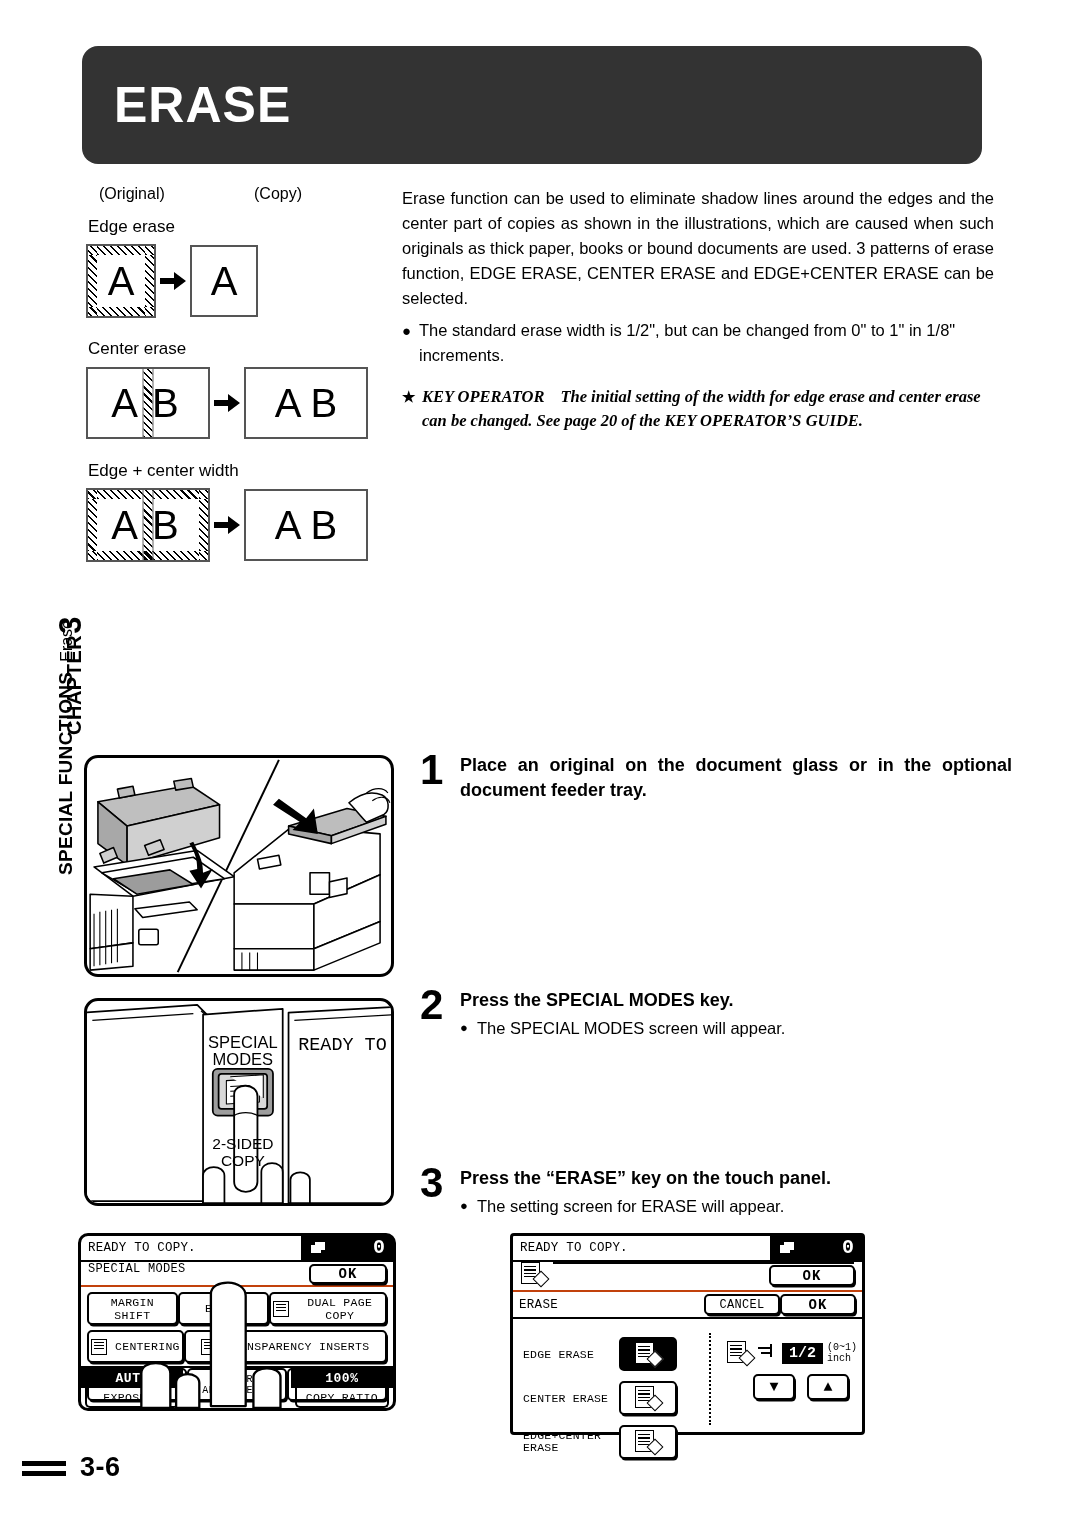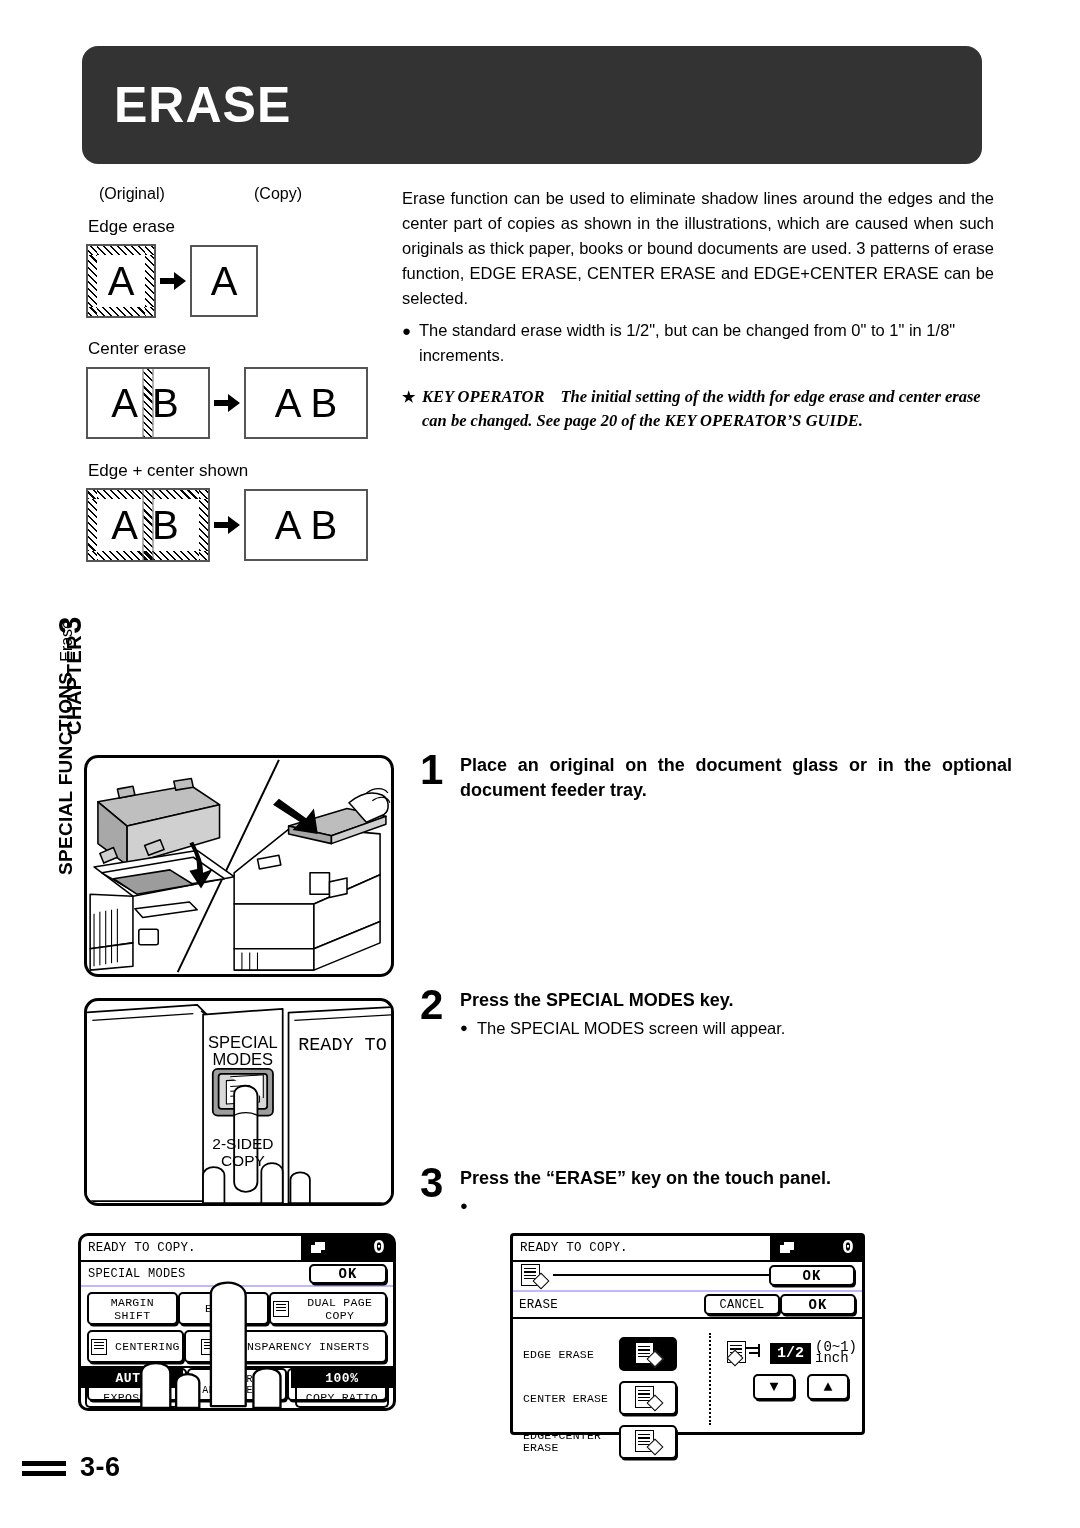--- a/index.html
+++ b/index.html
@@ -168,22 +168,22 @@
     padding: 0 8px 0 10px;
   }
   .lcd-count .cnt-num { font-size: 20px; font-weight: bold; line-height: 1; }
   .copy-ico { width: 16px; height: 13px; position: relative; }
   .copy-ico i { position: absolute; display: block; background: #fff; }
   .copy-ico i:nth-child(1) { left: 0; top: 3px; width: 10px; height: 8px; }
   .copy-ico i:nth-child(2) { left: 4px; top: 0; width: 10px; height: 8px; background: #fff; }
 
   .lcd-subbar {
     position: relative; height: 25px;
-    display: flex; align-items: center;
-    border-bottom: 2px solid #c4b5fd;
+    display: flex; 
+    border-bottom: 2px solid #c2410c;
   }
   .lcd-subbar .sb-label { font-size: 12px; padding-left: 7px; letter-spacing: 0.3px; }
 
   .key {
     border: 2px solid #000; border-radius: 5px;
     background: #fff;
     display: flex; align-items: center; justify-content: center;
     font-size: 11.5px; letter-spacing: 0.3px;
     box-shadow: 1.5px 2px 0 -0.5px #000;
     text-align: center;
@@ -249,21 +249,21 @@
   .er-divider {
     position: absolute; left: 196px; top: 14px; bottom: 8px;
     border-left: 2px dotted #000;
   }
   .er-right { position: absolute; left: 214px; top: 22px; width: 130px; }
   .er-width-row { display: flex; align-items: center; }
   .er-val {
     background: #000; color: #fff; font-weight: bold;
     font-size: 15px; padding: 2px 7px; margin-left: 6px;
   }
-  .er-unit { font-size: 14px; line-height: 11px; margin-left: 4px; }
+  .er-unit { font-size: 10px; line-height: 11px; margin-left: 4px; }
   .er-arrows { display: flex; gap: 12px; margin-top: 9px; margin-left: 26px; }
   .er-arrow {
     width: 42px; height: 26px; border: 2px solid #000; border-radius: 5px;
     background: #fff; box-shadow: 1.5px 2px 0 -0.5px #000;
     display: flex; align-items: center; justify-content: center;
   }
 
   
   .docpen { position: relative; width: 26px; height: 24px; }
   .docpen .sheet {
@@ -340,21 +340,21 @@
       <div class="arrow-ico">
         <svg width="26" height="18" viewBox="0 0 26 18">
             <path d="M0 6 h14 V0 l12 9 -12 9 v-6 H0 z" fill="#000"></path>
           </svg>
       </div>
       <div class="doc-box" style="width:124px;height:72px;">
         <span class="doc-letters">A B</span>
       </div>
     </div>
 
-    <div class="group-label" style="margin-top:18px;">Edge + center shown</div>
+    <div class="group-label" style="margin-top:18px;">Edge + center width</div>
     <div class="ex-row">
       <div class="doc-box hatch-edge" style="width:124px;height:74px;">
         <span class="doc-letters" style="letter-spacing:14px;padding-left:8px;">AB</span>
         <span class="hatch-center"></span>
       </div>
       <div class="arrow-ico">
         <svg width="26" height="18" viewBox="0 0 26 18">
             <path d="M0 6 h14 V0 l12 9 -12 9 v-6 H0 z" fill="#000"></path>
           </svg>
       </div>
@@ -395,20 +395,21 @@
       </div>
     </div>
   </div>
 
   <div class="step" id="step3">
     <div class="step-num">3</div>
     <div class="step-body">
       <div class="step-title">Press the “ERASE” key on the touch panel.</div>
       <div class="step-note">
         <span class="bd">●</span>
+        <span>The setting screen for ERASE will appear.</span>
       </div>
     </div>
   </div>
 
   <div class="figbox" id="fig-machine">
     <svg class="artsvg" viewBox="0 0 310 222">
       <g fill="none" stroke="#000" stroke-width="1.6" stroke-linejoin="round">
 
         <line x1="196" y1="2" x2="92" y2="220" stroke-width="2"></line>
 

